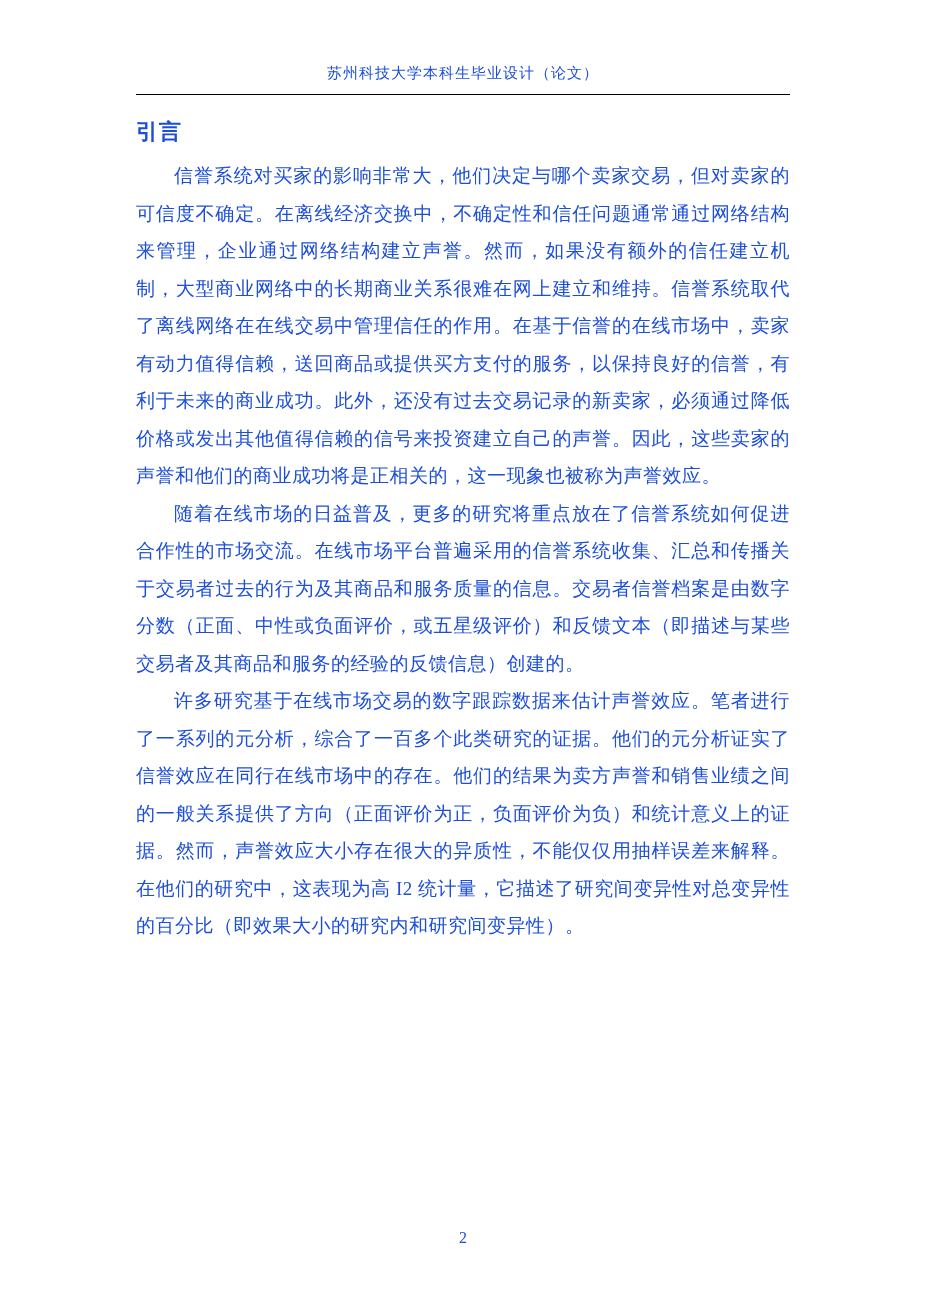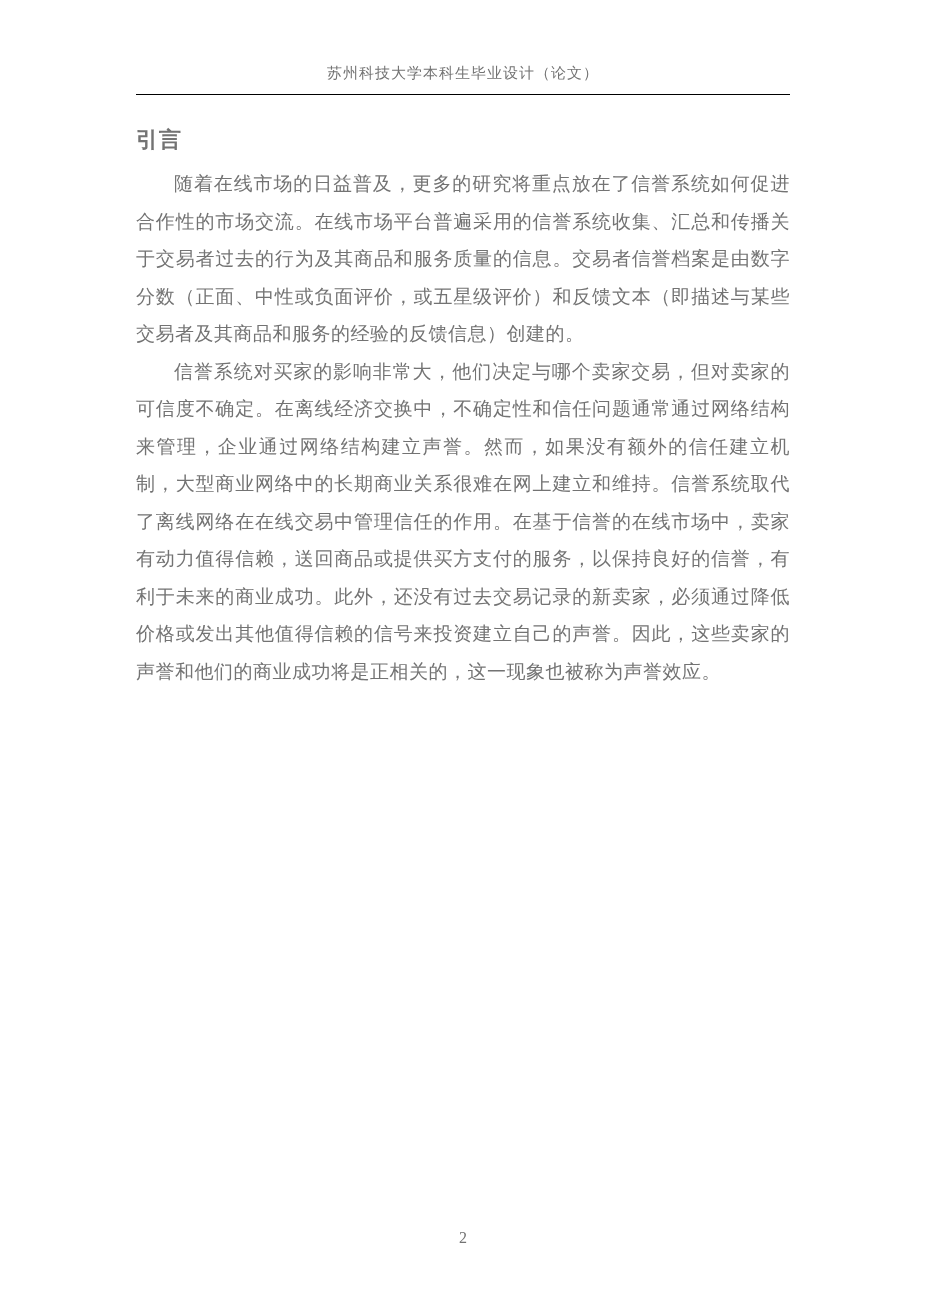--- a/index.html
+++ b/index.html
@@ -8,34 +8,34 @@
     background: #ffffff;
   }
   .page {
     position: relative;
     width: 926px;
     height: 1309px;
     background: #ffffff;
     box-sizing: border-box;
     padding: 64px 136px 0 136px;
     font-family: "Liberation Serif", "DejaVu Serif", serif;
-    color: #737373;
+    color: #1d4ed8;
     overflow: hidden;
   }
   .header {
     text-align: center;
     font-size: 15px;
     letter-spacing: 1px;
     padding-bottom: 11px;
     border-bottom: 1px solid #000000;
   }
   .heading {
     font-size: 22px;
     font-weight: bold;
-    margin: 30px 0 10px 0;
+    margin: 22px 0 10px 0;
     letter-spacing: 1px;
   }
   .body-text p {
     font-size: 19px;
     line-height: 37.5px;
     margin: 0;
     text-align: justify;
     text-justify: inter-ideograph;
     text-indent: 2em;
     letter-spacing: 0.5px;
@@ -54,21 +54,22 @@
 
 <div class="page">
 
   <div class="header">
     <span>苏州科技大学本科生毕业设计（论文）</span>
   </div>
 
   <div class="heading">引言</div>
 
   <div class="body-text">
+    <p>信誉系统对买家的影响非常大，他们决定与哪个卖家交易，但对卖家的可信度不确定。在离线经济交换中，不确定性和信任问题通常通过网络结构来管理，企业通过网络结构建立声誉。然而，如果没有额外的信任建立机制，大型商业网络中的长期商业关系很难在网上建立和维持。信誉系统取代了离线网络在在线交易中管理信任的作用。在基于信誉的在线市场中，卖家有动力值得信赖，送回商品或提供买方支付的服务，以保持良好的信誉，有利于未来的商业成功。此外，还没有过去交易记录的新卖家，必须通过降低价格或发出其他值得信赖的信号来投资建立自己的声誉。因此，这些卖家的声誉和他们的商业成功将是正相关的，这一现象也被称为声誉效应。</p>
     <p>随着在线市场的日益普及，更多的研究将重点放在了信誉系统如何促进合作性的市场交流。在线市场平台普遍采用的信誉系统收集、汇总和传播关于交易者过去的行为及其商品和服务质量的信息。交易者信誉档案是由数字分数（正面、中性或负面评价，或五星级评价）和反馈文本（即描述与某些交易者及其商品和服务的经验的反馈信息）创建的。</p>
-    <p>信誉系统对买家的影响非常大，他们决定与哪个卖家交易，但对卖家的可信度不确定。在离线经济交换中，不确定性和信任问题通常通过网络结构来管理，企业通过网络结构建立声誉。然而，如果没有额外的信任建立机制，大型商业网络中的长期商业关系很难在网上建立和维持。信誉系统取代了离线网络在在线交易中管理信任的作用。在基于信誉的在线市场中，卖家有动力值得信赖，送回商品或提供买方支付的服务，以保持良好的信誉，有利于未来的商业成功。此外，还没有过去交易记录的新卖家，必须通过降低价格或发出其他值得信赖的信号来投资建立自己的声誉。因此，这些卖家的声誉和他们的商业成功将是正相关的，这一现象也被称为声誉效应。</p>
+    <p>许多研究基于在线市场交易的数字跟踪数据来估计声誉效应。笔者进行了一系列的元分析，综合了一百多个此类研究的证据。他们的元分析证实了信誉效应在同行在线市场中的存在。他们的结果为卖方声誉和销售业绩之间的一般关系提供了方向（正面评价为正，负面评价为负）和统计意义上的证据。然而，声誉效应大小存在很大的异质性，不能仅仅用抽样误差来解释。在他们的研究中，这表现为高 I2 统计量，它描述了研究间变异性对总变异性的百分比（即效果大小的研究内和研究间变异性）。</p>
   </div>
 
   <div class="footer">
     <span>2</span>
   </div>
 
 </div>
 
 </body></html>

